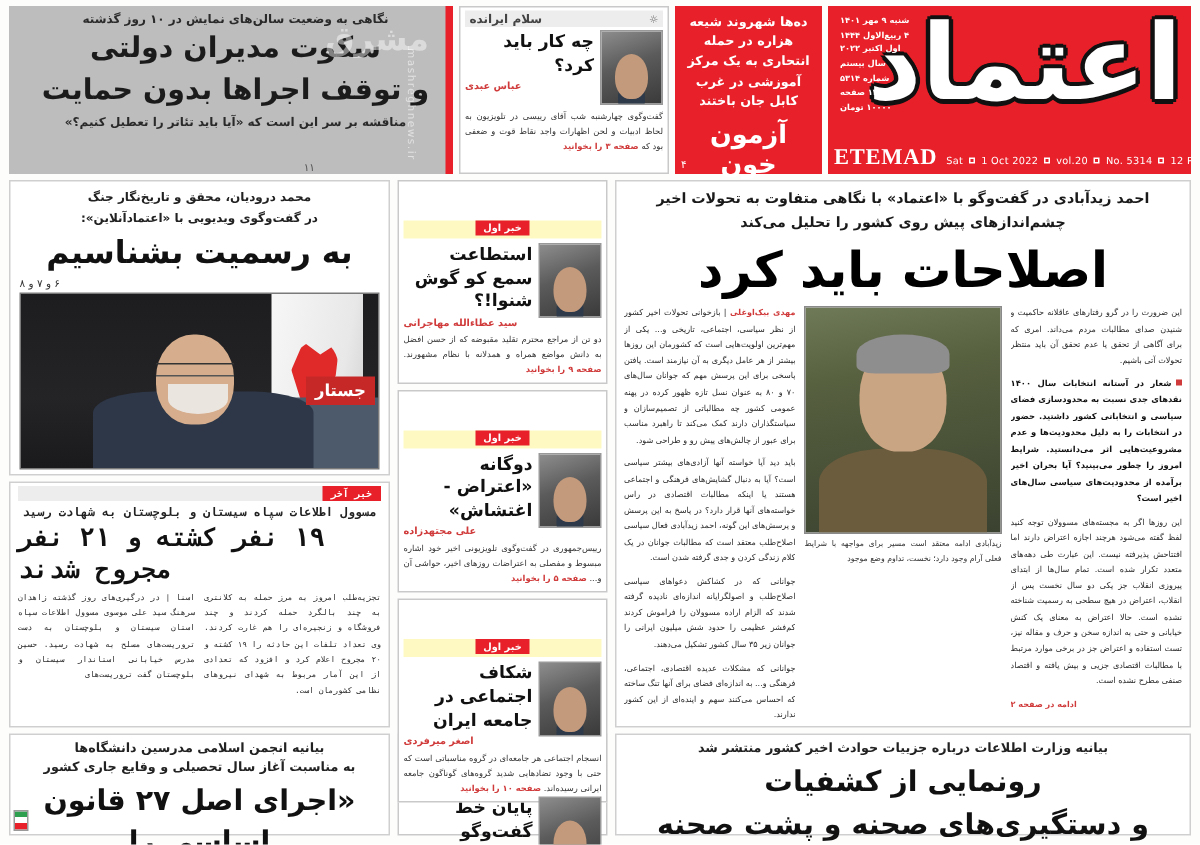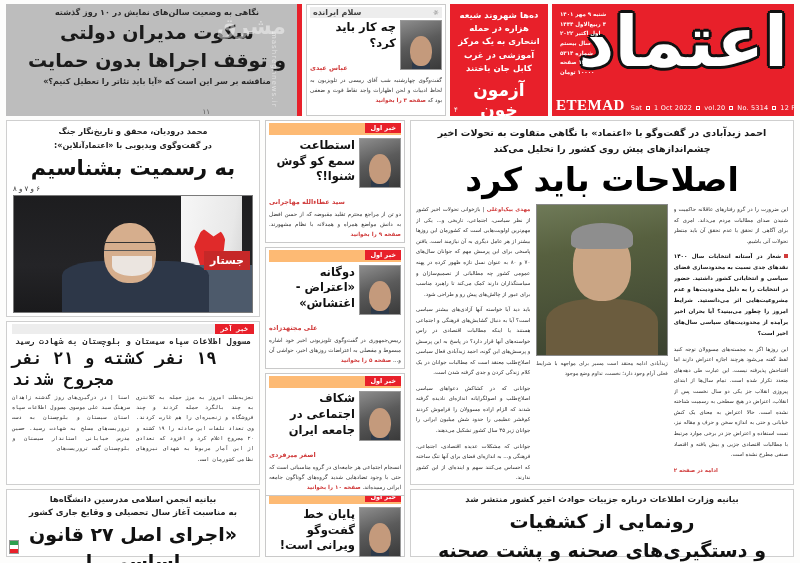--- a/index.html
+++ b/index.html
@@ -167,21 +167,21 @@
   .op-title {
     font-size: 11.5px;
     font-weight: bold;
     line-height: 1.35;
     text-align: right;
     flex: 1 1 auto;
   }
   .op-author {
     color: #d03a3a; font-size: 6.5px;
     text-align: left; font-weight: bold;
-    margin-top: 13px;
+    margin-top: 2px;
   }
   .op-desc {
     font-size: 5.6px; line-height: 1.8;
     text-align: justify; color: #333;
     margin-top: 3px;
   }
   .op-more { color:#d03a3a; font-weight:bold; }
 
   
   .gray-feature {
@@ -353,23 +353,24 @@
     background: #e8202a;
     color: #fff;
     font-size: 6.5px;
     font-weight: bold;
     padding: 1px 5px;
     float: left;
     margin-bottom: 2px;
   }
   .op-tag-row {
     display: flex;
-    justify-content: flex-start;
-    background: #fdba74;
+    justify-content: center;
+    background: #fef9c3;
     margin-bottom: 3px;
+    margin-top: 24px;
   }
   .op-tag-row .op-tag { float: none; }
 
   
   .right-col {
     flex: 1 1 auto;
     display: flex;
     flex-direction: column;
     gap: 4px;
     min-width: 0;

